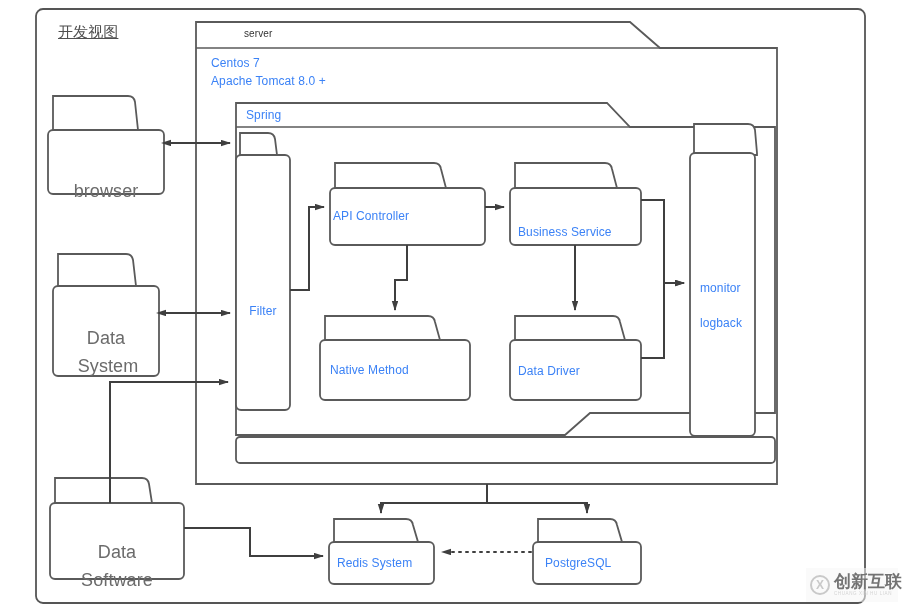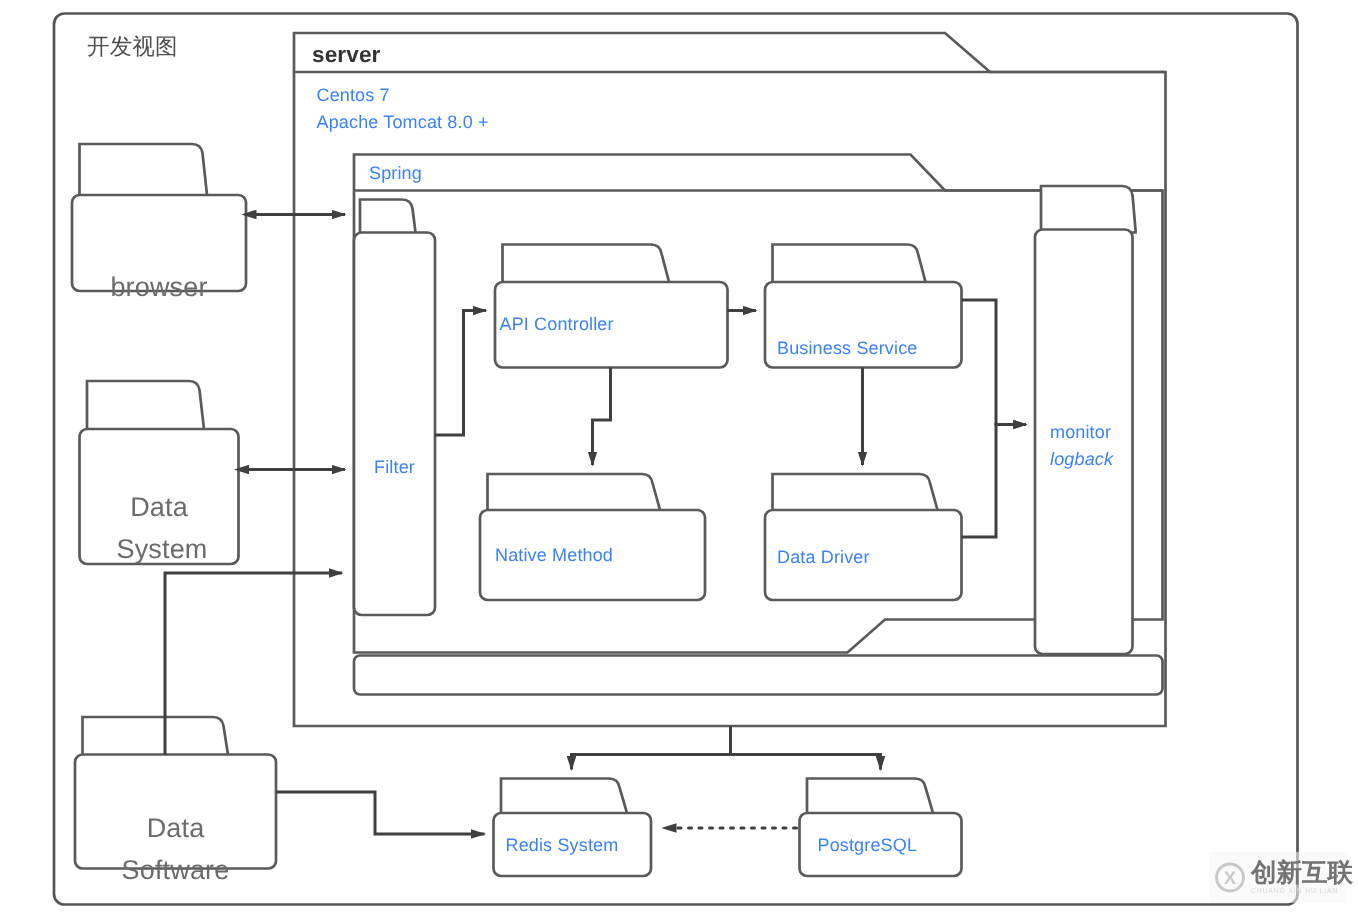--- a/index.html
+++ b/index.html
@@ -27,22 +27,23 @@
   .lbl {
     position: absolute;
     color: #3b82f6;
     font-size: 12px;
     white-space: pre;
     line-height: 1.35;
     letter-spacing: 0.1px;
   }
   .lbl.bold {
     color: #333333;
-    font-weight: bold;
-    font-size: 15px;
+    font-weight: normal;
+    font-size: 10px;
+    margin-left: 36px;
   }
   .lbl.big {
     font-size: 18px;
     color: #6b6b6b;
   }
   .lbl.title {
     font-size: 15px;
     color: #4f4f4f;
   }
   .lbl.center {
@@ -210,21 +211,21 @@
       <path d="M487,484 L487,503"></path>
       <path d="M487,503 L381,503 L381,513" marker-end="url(#arrowEnd)"></path>
       <path d="M487,503 L587,503 L587,513" marker-end="url(#arrowEnd)"></path>
     </g>
 
     <g stroke="#3f3f3f" stroke-width="2" fill="none">
       <line x1="531" y1="552" x2="442" y2="552" stroke-dasharray="2 5" stroke-linecap="round" marker-end="url(#arrowEnd)"></line>
     </g>
   </svg>
 
-  <div class="lbl title" style="left:58px; top:22px;">开发视图</div>
+  <div class="lbl title" style="left:58px; top:22px;text-decoration:underline;">开发视图</div>
 
   <div class="lbl bold" style="left:208px; top:27px;">server</div>
 
   <div class="lbl" style="left:211px; top:55px;">Centos 7</div>
 
   <div class="lbl" style="left:211px; top:73px;">Apache Tomcat 8.0 +</div>
 
   <div class="lbl" style="left:246px; top:107px;">Spring</div>
 
 
@@ -240,21 +241,21 @@
 
   <div class="lbl" style="left:333px; top:208px;">API Controller</div>
 
   <div class="lbl" style="left:518px; top:224px;">Business Service</div>
 
   <div class="lbl" style="left:330px; top:362px;">Native Method</div>
 
   <div class="lbl" style="left:518px; top:363px;">Data Driver</div>
 
   <div class="lbl" style="left:700px; top:280px;">monitor</div>
-  <div class="lbl" style="left:700px; top:298px;font-style:italic;">logback</div>
+  <div class="lbl" style="left:700px; top:315px;">logback</div>
 
   <div class="lbl" style="left:337px; top:555px;">Redis System</div>
 
   <div class="lbl" style="left:545px; top:555px;">PostgreSQL</div>
 
   <div id="watermark">
     <div class="wm-mark">X</div>
     <div class="wm-text">
       <div class="wm-main">创新互联</div>
       <div class="wm-sub">CHUANG XIN HU LIAN</div>

